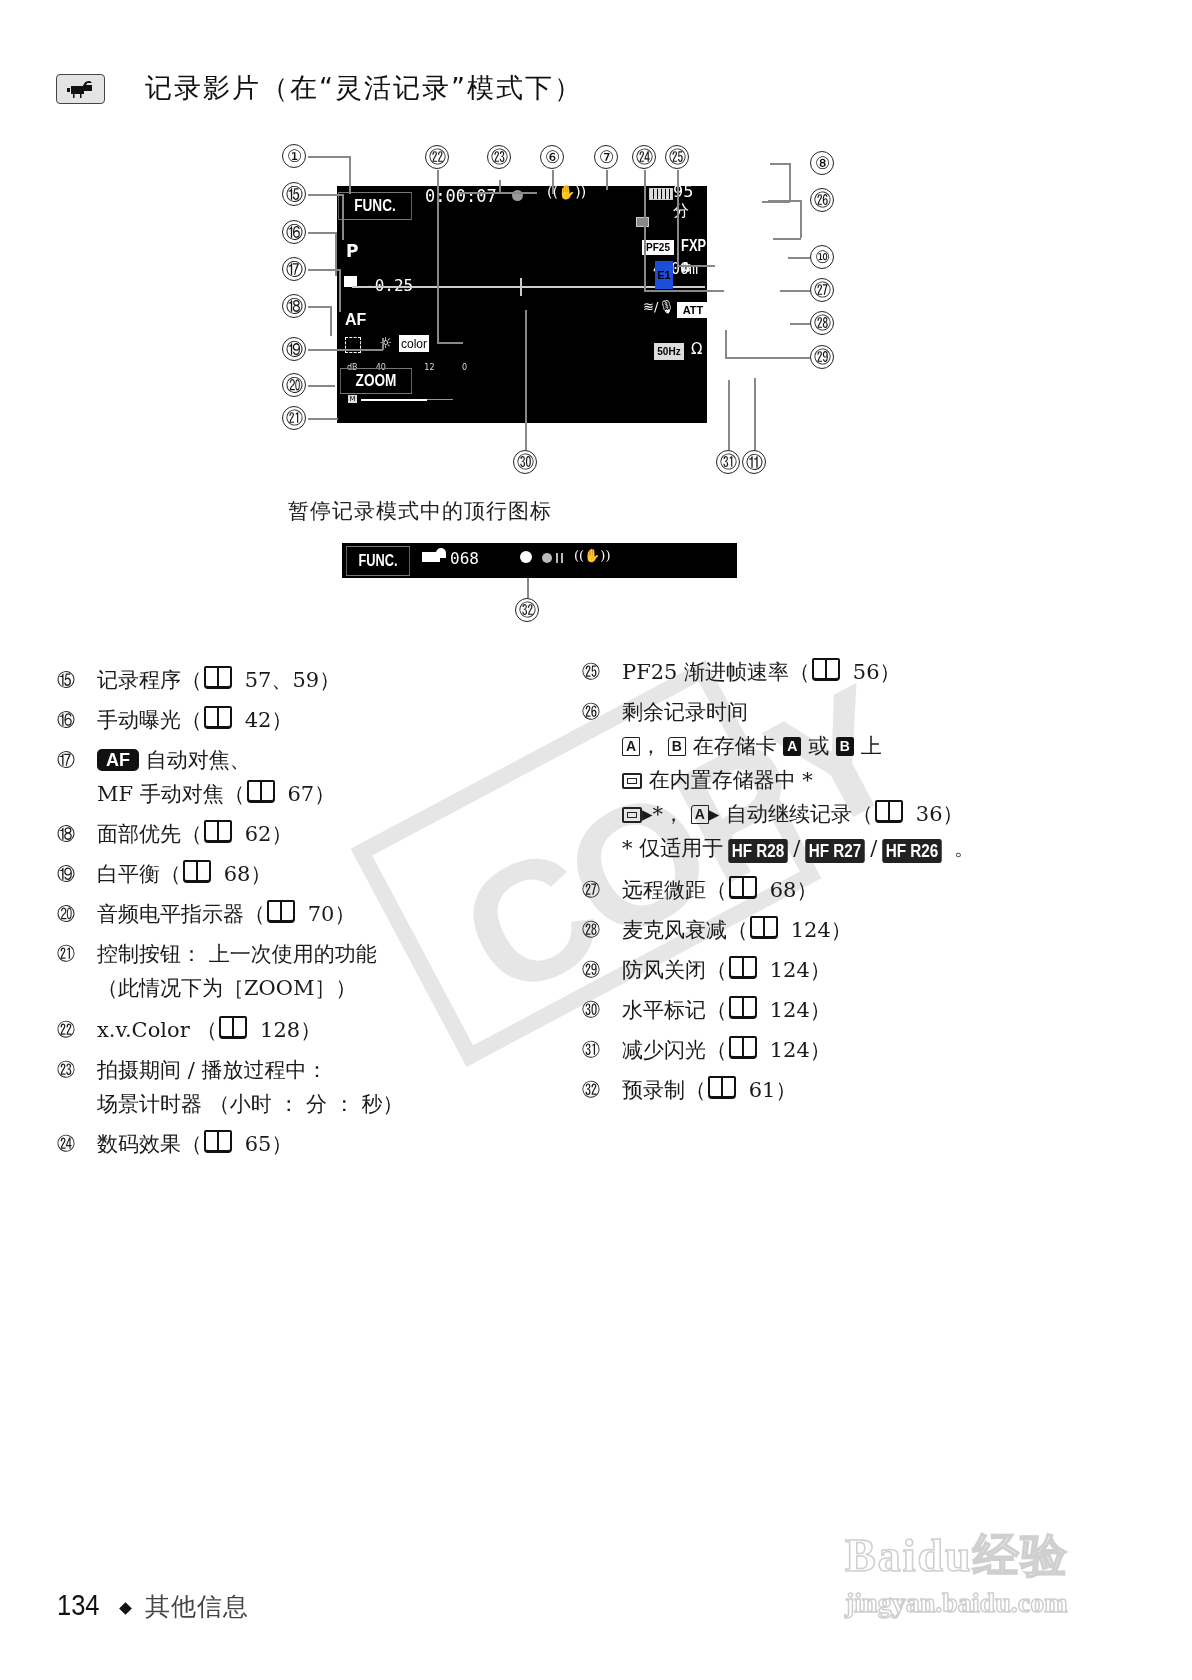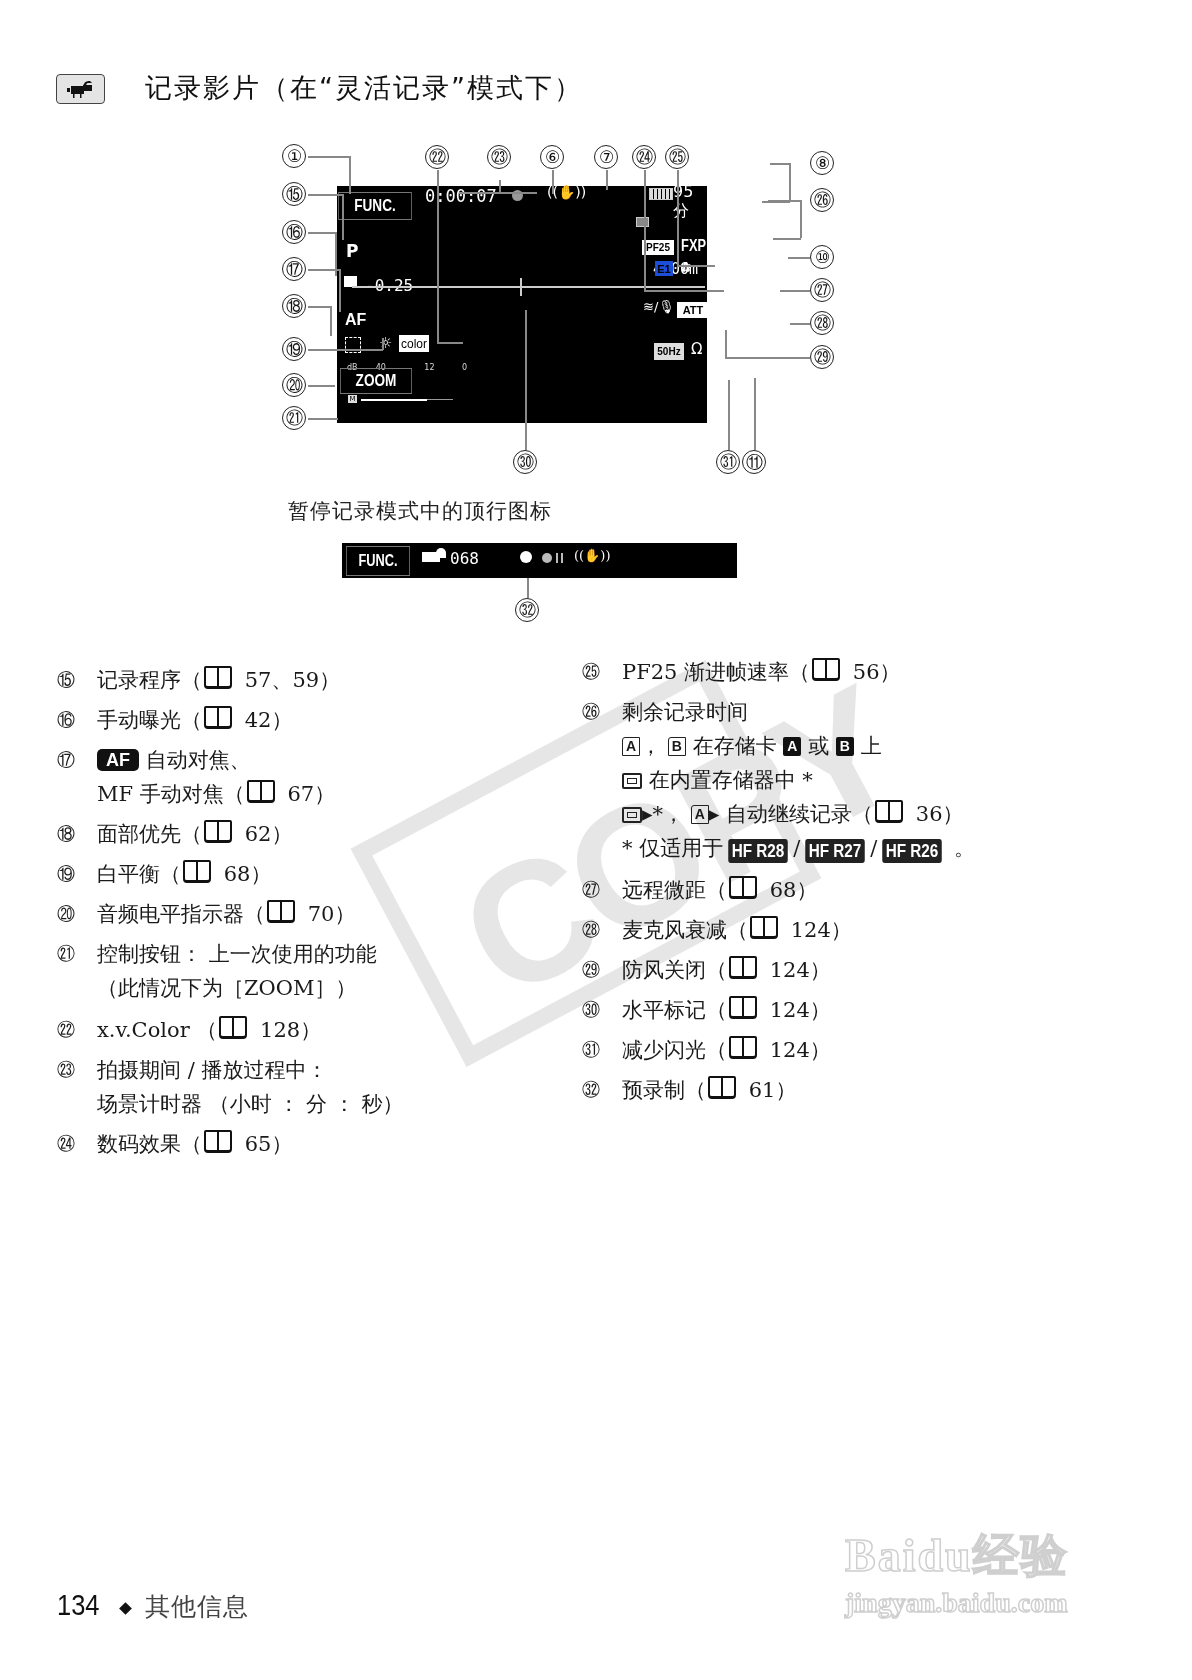--- a/index.html
+++ b/index.html
@@ -92,21 +92,21 @@
   <div class="abs scr-btn" style="left:-6px;top:182px;width:88px;height:24px;font-size:17px;">ZOOM</div>
   <div class="abs" style="left:15px;top:100px;width:353px;height:2px;background:#ccc;"></div>
   <div class="abs" style="left:183px;top:92px;width:2px;height:18px;background:#ccc;"></div>
 
   <div class="abs" style="left:312px;top:2px;width:22px;height:10px;border:1px solid #ccc;background:repeating-linear-gradient(90deg,#ddd 0 3px,#000 3px 4px);"></div>
   <div class="abs" style="left:336px;top:-4px;font-size:16px;color:#fff;">95分</div>
   <div class="abs" style="left:299px;top:31px;width:11px;height:8px;border:1px solid #ccc;background:#888;"></div>
   <div class="abs w" style="left:316px;top:26px;font-size:15px;margin-top:48px;">4h00m</div>
   <div class="abs boxw" style="left:305px;top:54px;width:32px;height:15px;font-size:10px;">PF25</div>
   <div class="abs" style="left:341px;top:51px;font-size:16px;font-weight:bold;color:#fff;font-family:'Liberation Sans',sans-serif;transform:scaleX(0.8);">FXP</div>
-  <div class="abs boxw" style="left:318px;top:75px;width:18px;height:15px;background:#1d4ed8;font-size:11px;">E1</div>
+  <div class="abs boxw" style="left:318px;top:75px;width:18px;height:28px;background:#1d4ed8;font-size:11px;">E1</div>
   <div class="abs" style="left:343px;top:73px;font-size:14px;color:#fff;">✿</div>
   <div class="abs" style="left:306px;top:113px;font-size:13px;color:#fff;">≋/🎙</div>
   <div class="abs boxw" style="left:340px;top:116px;width:32px;height:16px;font-size:11px;">ATT</div>
   <div class="abs boxw" style="left:317px;top:157px;width:30px;height:17px;background:#ddd;font-size:10px;">50Hz</div>
   <div class="abs" style="left:354px;top:154px;font-size:15px;color:#fff;">Ω</div>
 </div>
 
 <div class="hl" style="left:308px;top:156px;width:42px;"></div>
 <div class="vl" style="left:349px;top:156px;height:38px;"></div>
 <div class="hl" style="left:308px;top:194px;width:35px;"></div>

